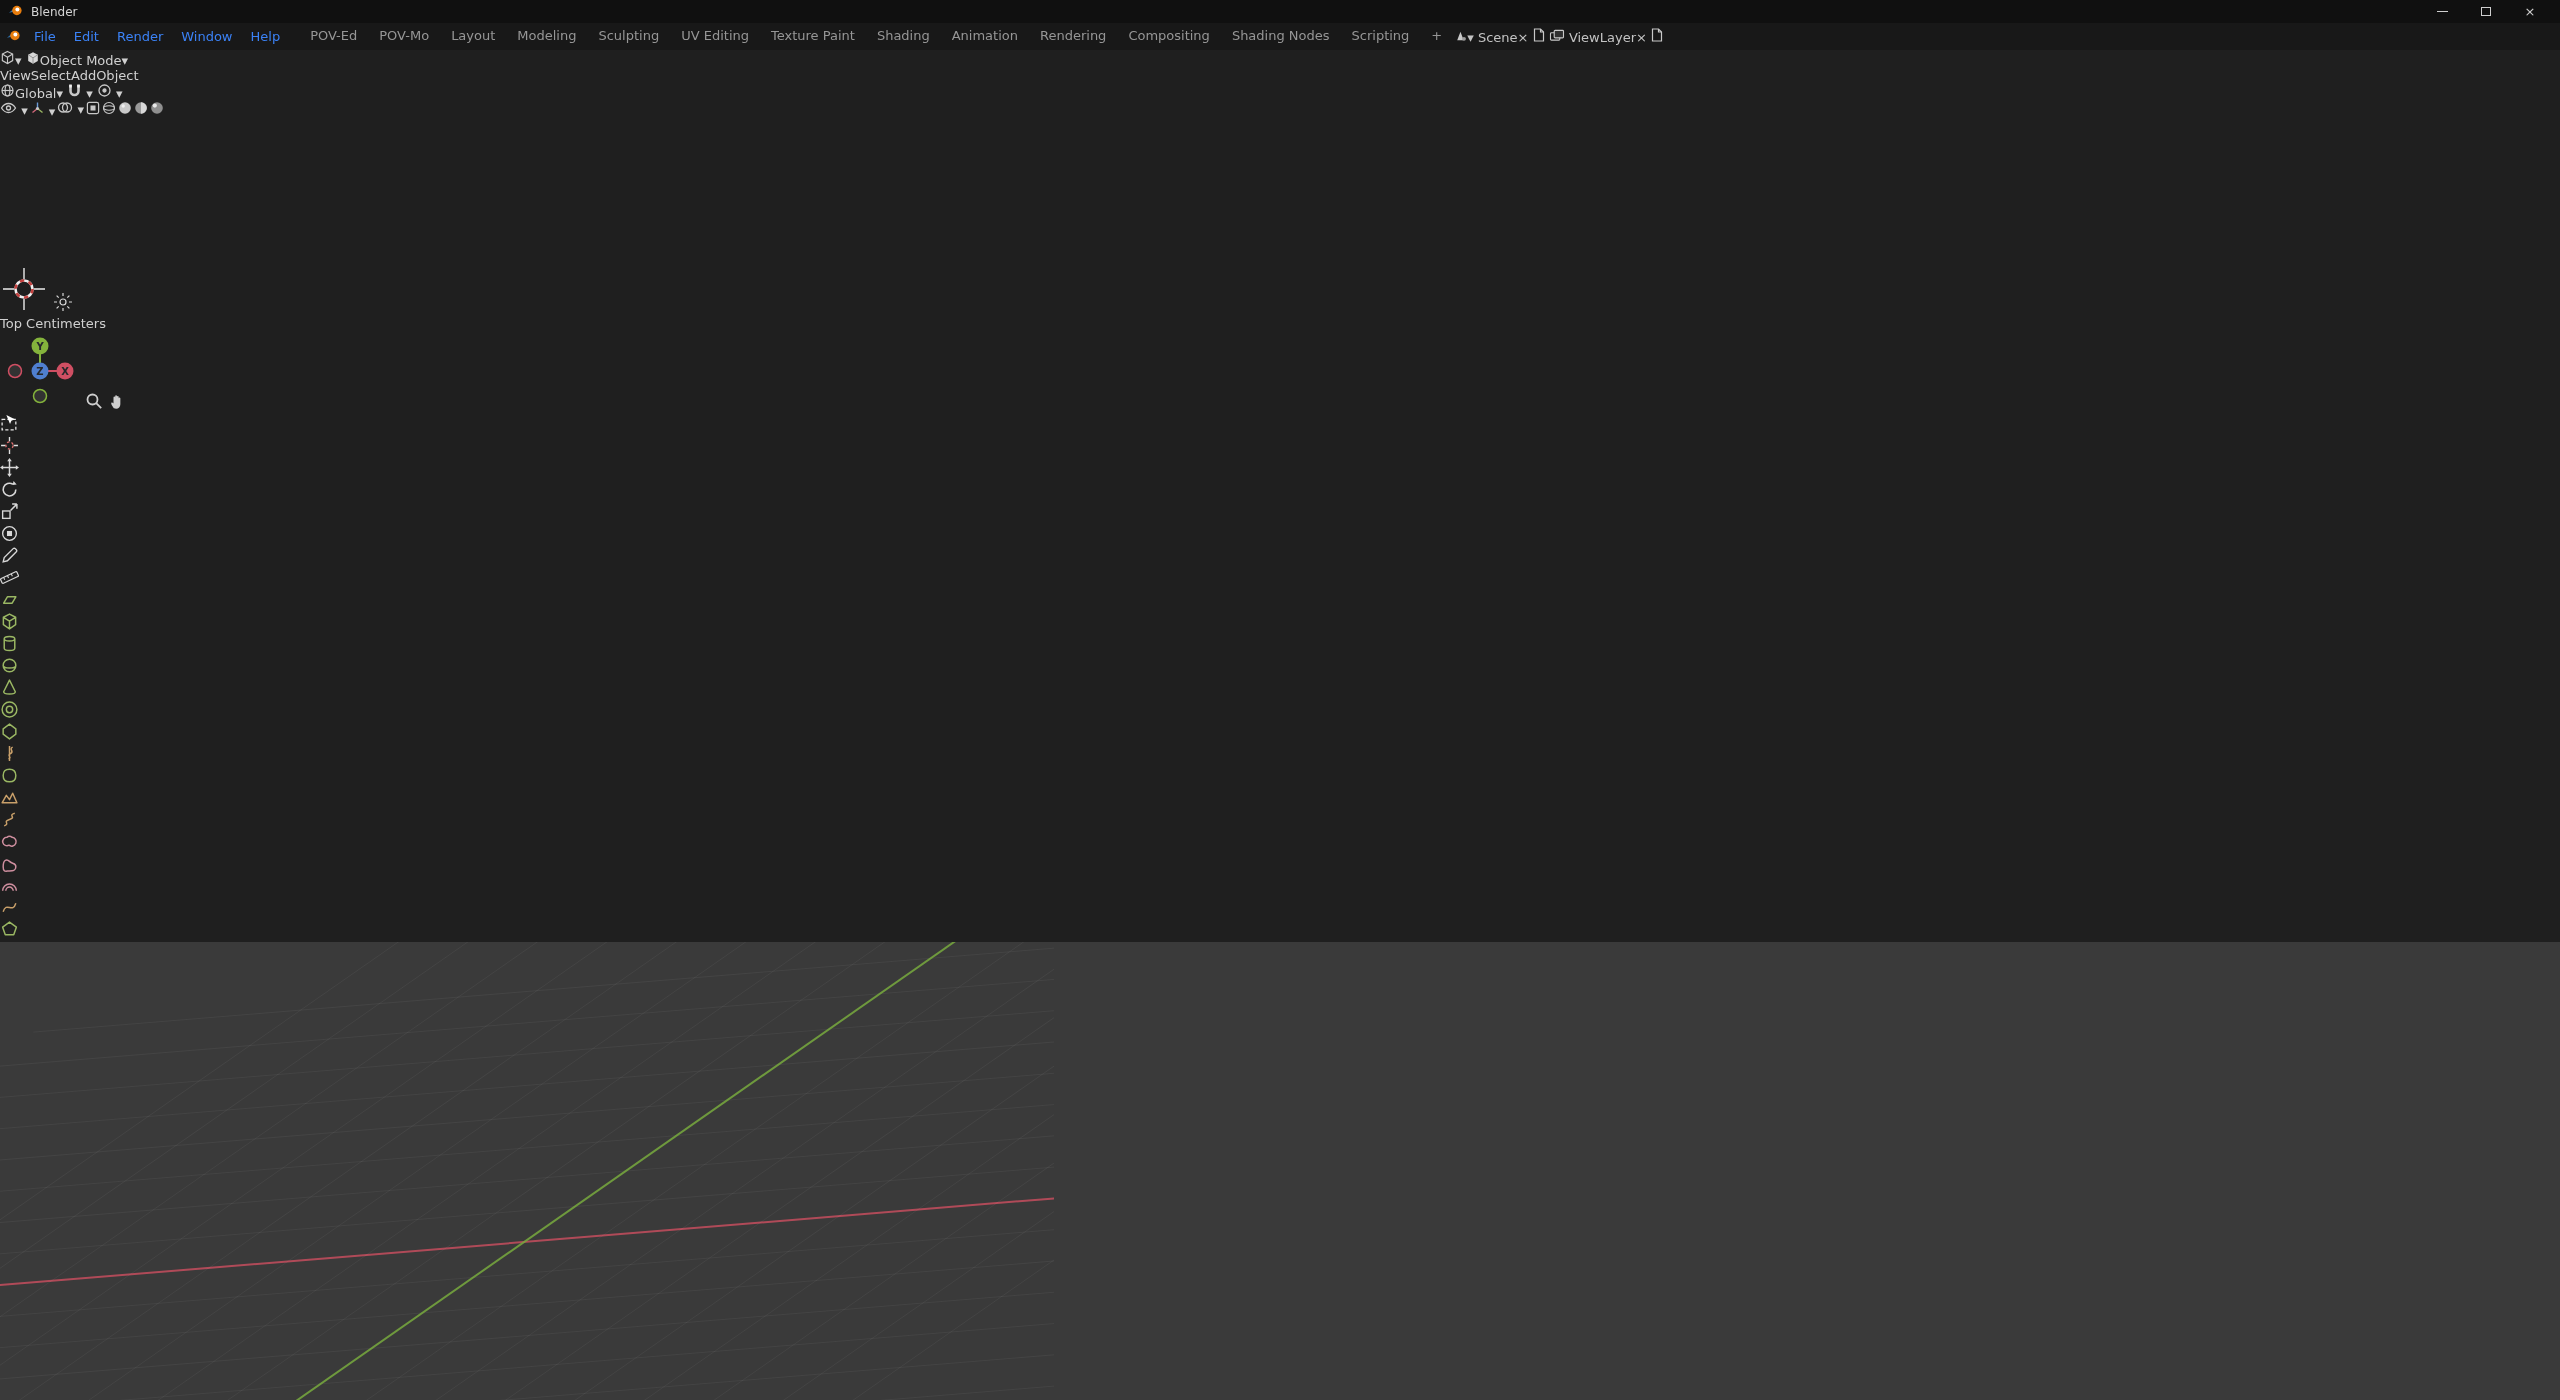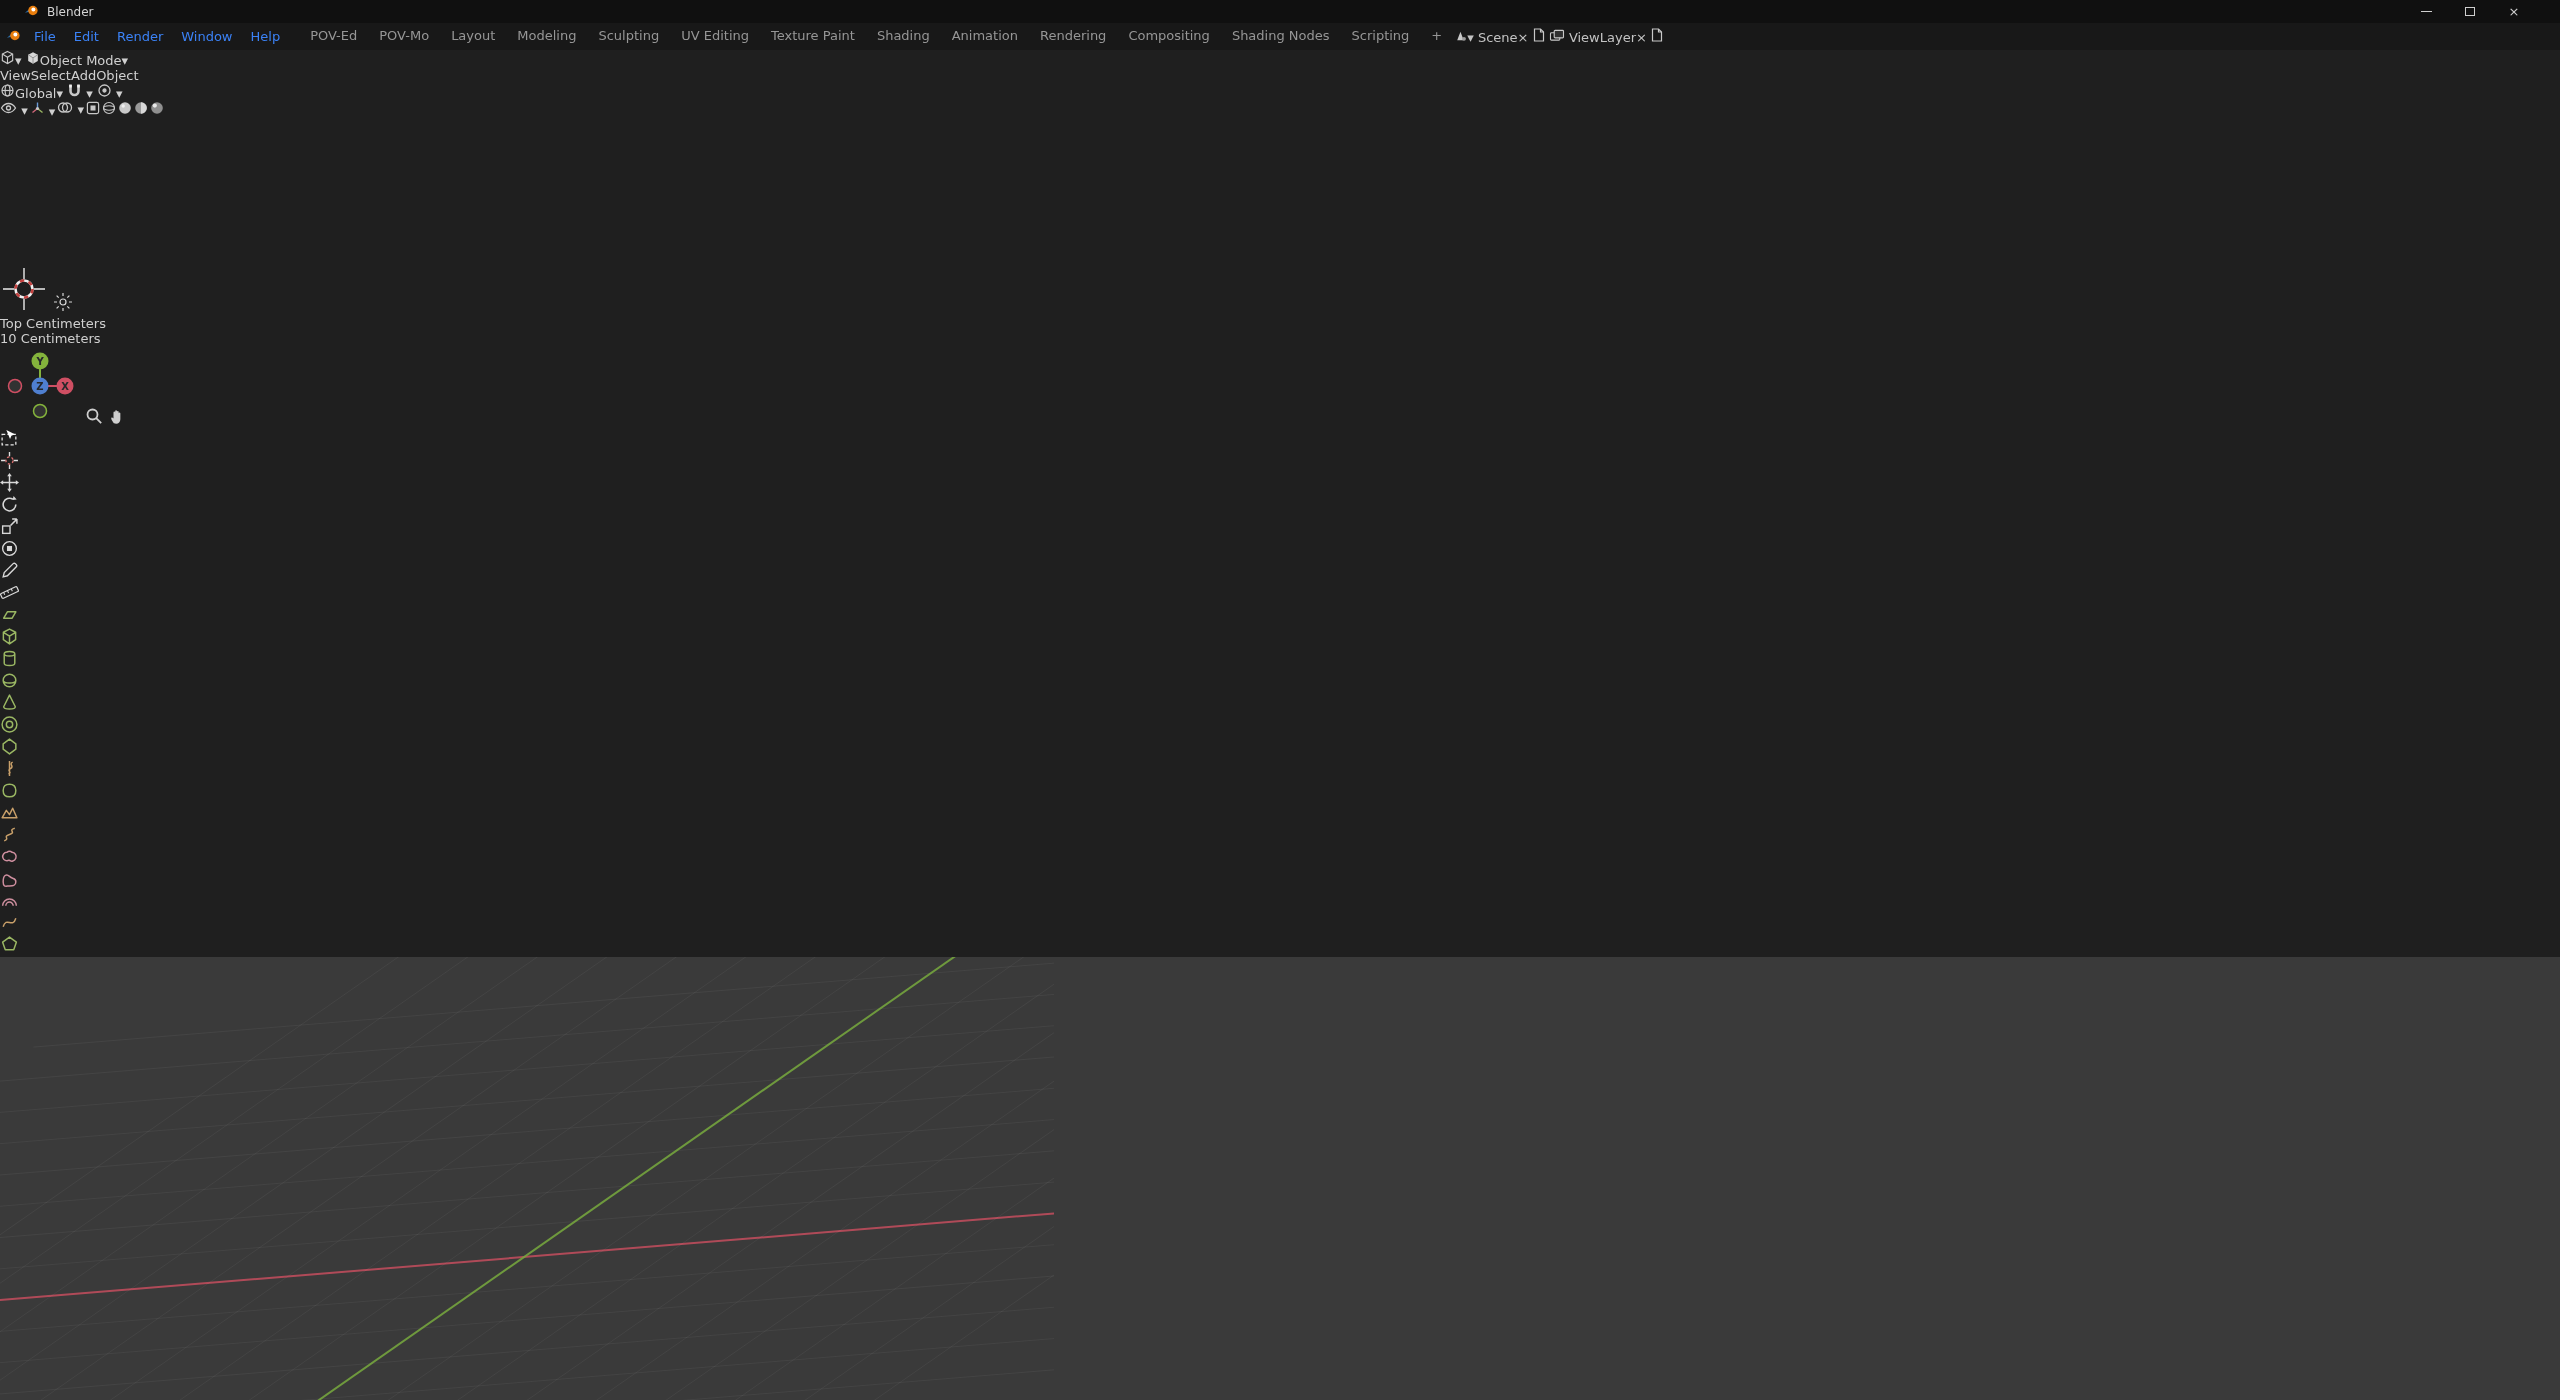--- a/index.html
+++ b/index.html
@@ -1,19 +1,19 @@
 <!DOCTYPE html>
 <html><head>
 <meta charset="utf-8">
 <style>
 *{margin:0;padding:0;box-sizing:border-box;font-family:"DejaVu Sans","Liberation Sans",sans-serif}
 html,body{width:2560px;height:1400px;overflow:hidden;background:#1f1f1f;color:#d0d0d0;font-size:13px}
 .app{display:flex;flex-direction:column;width:2560px;height:1400px}
 
-.titlebar{height:23px;background:#101010;display:flex;align-items:center;padding:0 24px;gap:8px;color:#d4d4d4;font-size:12px;flex:0 0 auto}
+.titlebar{height:23px;background:#101010;display:flex;align-items:center;padding:0 8px;gap:8px;color:#d4d4d4;font-size:12px;flex:0 0 auto}
 .win-controls{margin-left:auto;display:flex}
 .win-btn{width:44px;height:23px;display:flex;align-items:center;justify-content:center;color:#cfcfcf;font-size:13px}
 .wc-min{width:11px;height:1px;background:#cfcfcf}
 .wc-max{width:10px;height:9px;border:1px solid #cfcfcf}
 
 .topbar{height:27px;background:#181818;display:flex;align-items:center;padding:0 6px;flex:0 0 auto;font-size:13px;color:#c3c3c3}
 .menubar{display:flex;margin-left:4px}
 .menu-item{padding:3px 9px;border-radius:3px;color:#3b82f6}
 .ws-tabs{display:flex;align-items:flex-start;height:100%;margin-left:10px}
 .ws-tab{padding:5px 11px 4px;color:#969696;border-radius:5px 5px 0 0;white-space:nowrap}
@@ -259,21 +259,20 @@
                 </g>
                 <circle cx="24" cy="24" r="8.5" fill="none" stroke="#f0f0f0" stroke-width="2.6"></circle>
                 <circle cx="24" cy="24" r="8.5" fill="none" stroke="#c3413f" stroke-width="2.6" stroke-dasharray="4.45 4.45"></circle>
               </svg></span>
           <span class="ovl i" style="left:820px;top:216px"><svg width="22" height="22" viewBox="0 0 22 22" stroke="#d8d8d8" stroke-width="1.2" fill="none">
                 <circle cx="11" cy="11" r="3"></circle>
                 <path d="M11 2v3M11 17v3M2 11h3M17 11h3M4.6 4.6l2.1 2.1M15.3 15.3l2.1 2.1M17.4 4.6l-2.1 2.1M6.7 15.3l-2.1 2.1"></path>
               </svg></span>
           <div class="vp-label" style="left:64px;top:12px">
             <div class="l1">Top Centimeters</div>
-            <div class="l2">10 Centimeters</div>
           </div>
           <svg class="ovl" width="80" height="80" style="left:968px;top:7px">
               <line x1="40" y1="40" x2="40" y2="15" stroke="#84b33c" stroke-width="2"></line>
               <line x1="40" y1="40" x2="65" y2="40" stroke="#cf4f63" stroke-width="2"></line>
               <line x1="40" y1="40" x2="40" y2="40" stroke="#4f7fd0" stroke-width="2"></line>
               <circle cx="40" cy="15" r="8.5" fill="#84b33c"></circle>
               <text x="40" y="18.5" text-anchor="middle" font-size="10" font-weight="bold" fill="#26282b">Y</text>
               <circle cx="65" cy="40" r="8.5" fill="#cf4f63"></circle>
               <text x="65" y="43.5" text-anchor="middle" font-size="10" font-weight="bold" fill="#26282b">X</text>
               <circle cx="15" cy="40" r="6.5" fill="rgba(58,58,58,0.7)" stroke="#cf4f63" stroke-width="1.5"></circle>

